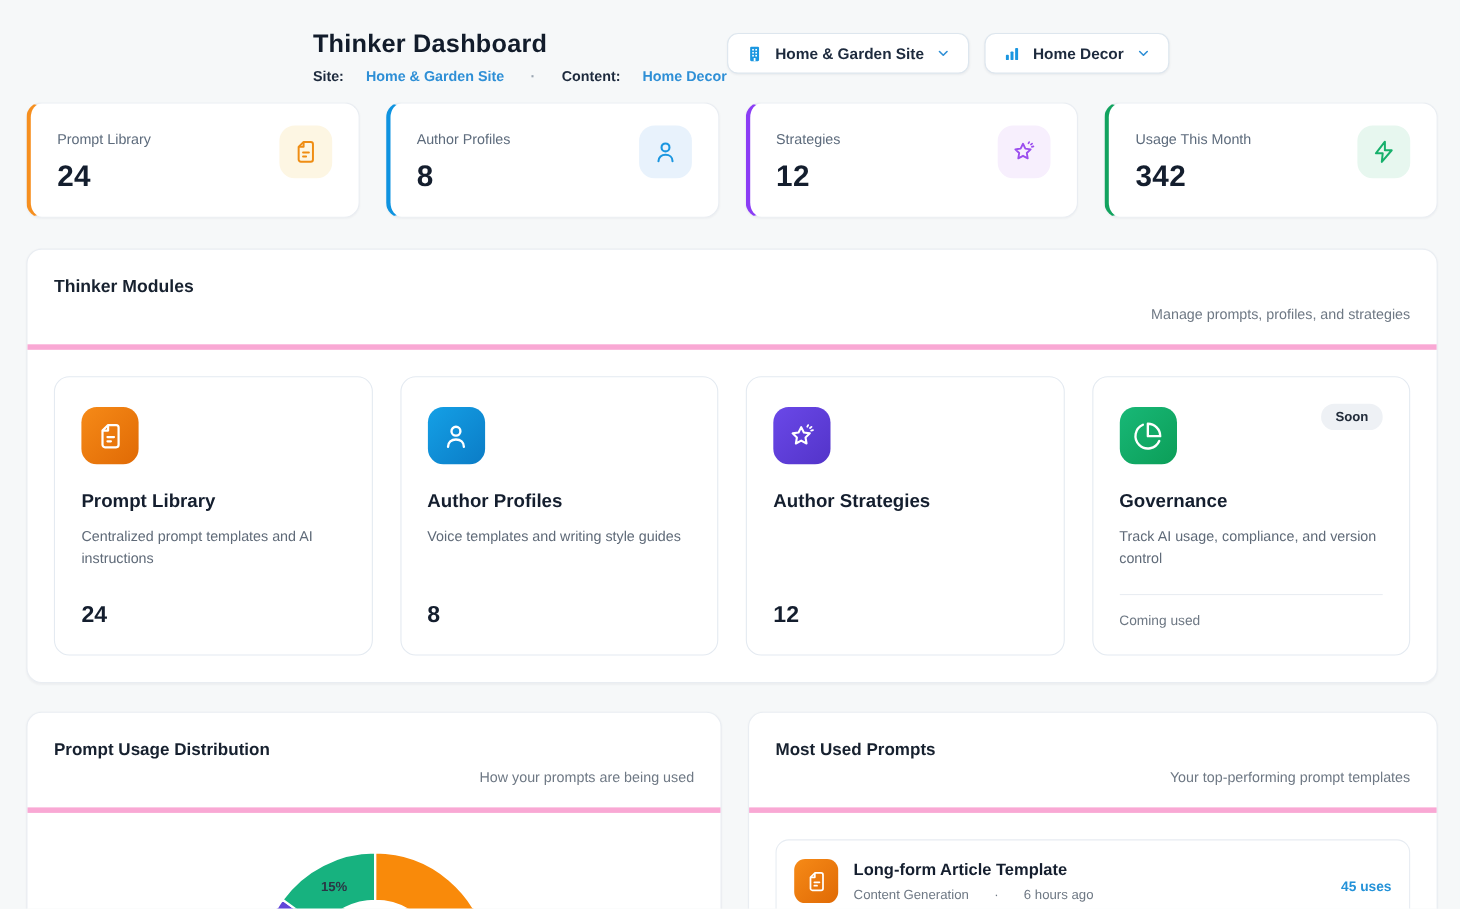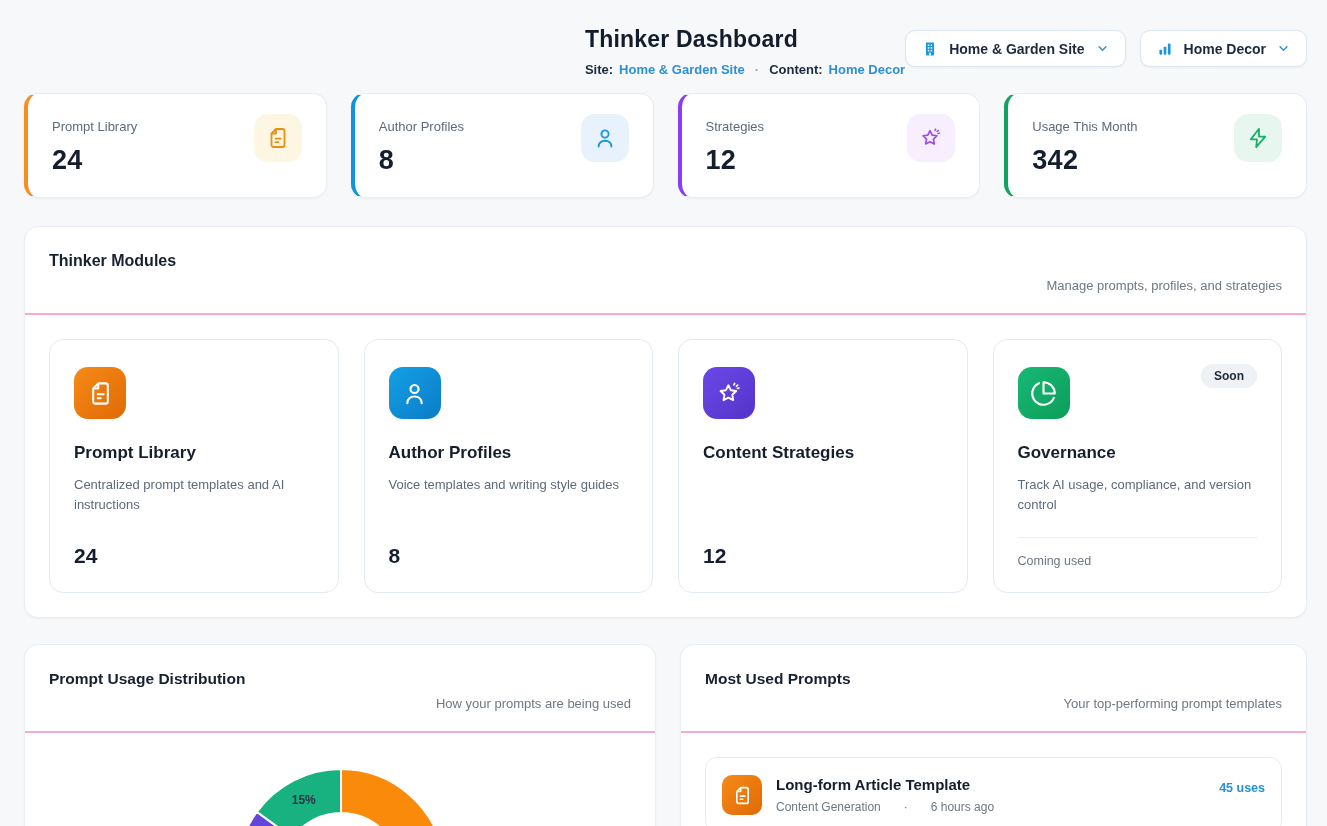--- a/index.html
+++ b/index.html
@@ -5,23 +5,23 @@
   * { box-sizing: border-box; margin: 0; padding: 0; }
   html, body { width: 1327px; height: 826px; overflow: hidden; }
   body {
     background: #f6f8f9;
     font-family: "Liberation Sans", sans-serif;
     color: #16202e;
   }
   .page { padding: 26px 20px 0 24px; }
 
   
-  .header { display: flex; justify-content: flex-end; align-items: flex-start; margin-left: 16px; }
+  .header { display: flex; justify-content: center; align-items: flex-start; margin-left: 16px; }
   .page-title { font-size: 23px; font-weight: 800; color: #121c2b; letter-spacing: .2px; }
-  .site-row { margin-top: 9px; font-size: 13px; font-weight: 700; color: #1d2a3d; display: flex; align-items: center; gap: 6px; }
+  .site-row { margin-top: 9px; font-size: 13px; font-weight: 700; color: #1d2a3d; display: flex; align-items: center; gap: 20px; }
   .site-row a { color: #2e8fd6; text-decoration: none; cursor: pointer; }
   .site-row .dot { color: #9aa6b2; font-weight: 700; margin: 0 4px; }
   .header-right { display: flex; gap: 14px; margin-top: 4px; }
   .selector-btn {
     display: flex; align-items: center; gap: 10px; height: 37px; padding: 0 15px;
     background: #fff; border: 1px solid #dde6ee; border-radius: 10px;
     font-family: inherit; font-size: 14px; font-weight: 700; color: #1d2a3d;
     box-shadow: 0 1px 2px rgba(16,24,40,.05); cursor: pointer;
   }
   .selector-btn svg { flex: 0 0 auto; }
@@ -47,21 +47,21 @@
   .tile-blue   { background: #e8f2fc; color: #1a96e0; }
   .tile-purple { background: #f7effd; color: #9b4dee; }
   .tile-green  { background: #e7f7ef; color: #16b06b; }
 
   
   .panel {
     background: #fff; border: 1px solid #e9edf2; border-radius: 14px;
     box-shadow: 0 1px 2px rgba(16,24,40,.04);
   }
   .modules-panel { margin-top: 28px; }
-  .panel-head { padding: 25px 24px 20px; border-bottom: 2px solid #f9a8d4; }
+  .panel-head { padding: 25px 24px 20px; border-bottom: 5px solid #f9a8d4; }
   .panel-title { font-size: 16px; font-weight: 700; color: #17212f; }
   .panel-subtitle { margin-top: 8px; font-size: 13px; color: #6e7884; text-align: right; }
 
   .modules-row { display: flex; gap: 25px; padding: 24px; }
   .module-card {
     flex: 1; height: 254px; background: #fff; border: 1px solid #e4eaf1; border-radius: 14px;
     padding: 27px 24px 24px; display: flex; flex-direction: column; position: relative; cursor: pointer; justify-content: center;
   }
   .module-icon-tile {
     width: 52px; height: 52px; border-radius: 14px; color: #fff;
@@ -92,21 +92,21 @@
   .prompt-item {
     display: flex; align-items: center; gap: 14px; border: 1px solid #e7ecf2;
     border-radius: 12px; padding: 17px 16px; cursor: pointer; background: #fff;
   }
   .prompt-item-icon {
     width: 40px; height: 40px; border-radius: 10px; color: #fff; flex: 0 0 auto;
     display: flex; align-items: center; justify-content: center;
   }
   .prompt-item-title { font-size: 15px; font-weight: 800; color: #141e2e; }
   .prompt-item-meta { margin-top: 7px; font-size: 12px; color: #6e7884; display: flex; gap: 23px; align-items: center; }
-  .prompt-item-uses { margin-left: auto; align-self: flex-start; margin-top: 6px; font-size: 12.5px; font-weight: 700; color: #2492d8; }
+  .prompt-item-uses { margin-left: auto; align-self: flex-start; margin-top: 18px; font-size: 12.5px; font-weight: 700; color: #2492d8; }
 
   svg.icon { display: block; }
 </style>
 </head>
 <body>
 
 <svg width="0" height="0" style="position:absolute">
   <defs>
     <g id="ic-file">
       <path d="M10 3 H16.5 C17.6 3 18.5 3.9 18.5 5 V19 C18.5 20.1 17.6 21 16.5 21 H7.5 C6.4 21 5.5 20.1 5.5 19 V7.5 Z" fill="none" stroke="currentColor" stroke-width="1.8" stroke-linejoin="round"></path>
@@ -251,21 +251,21 @@
         <div class="module-desc">Voice templates and writing style guides</div>
         <div class="module-count">8</div>
       </div>
 
       <div class="module-card">
         <div class="module-icon-tile grad-purple">
           <svg class="icon" width="27" height="27" viewBox="0 0 24 24">
               <use href="#ic-sparkle-star"></use>
             </svg>
         </div>
-        <div class="module-title">Content Strategies</div>
+        <div class="module-title">Author Strategies</div>
         <div class="module-count">12</div>
       </div>
 
       <div class="module-card">
         <span class="soon-badge">Soon</span>
         <div class="module-icon-tile grad-green">
           <svg class="icon" width="27" height="27" viewBox="0 0 24 24">
               <use href="#ic-pie"></use>
             </svg>
         </div>

